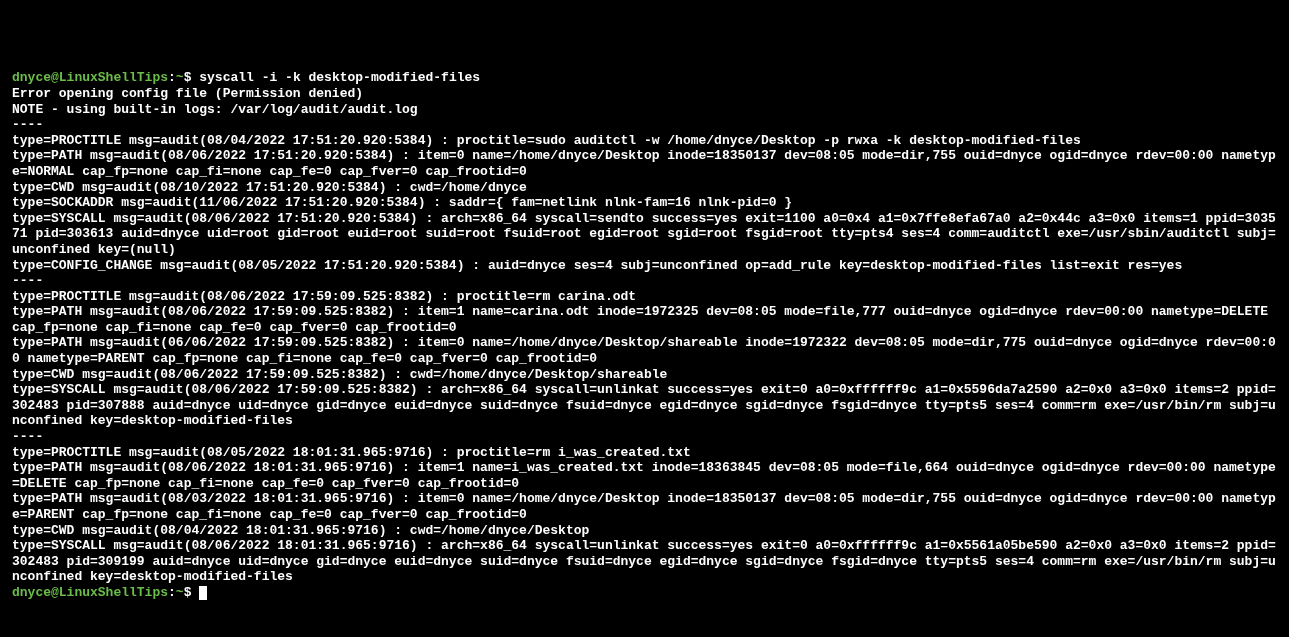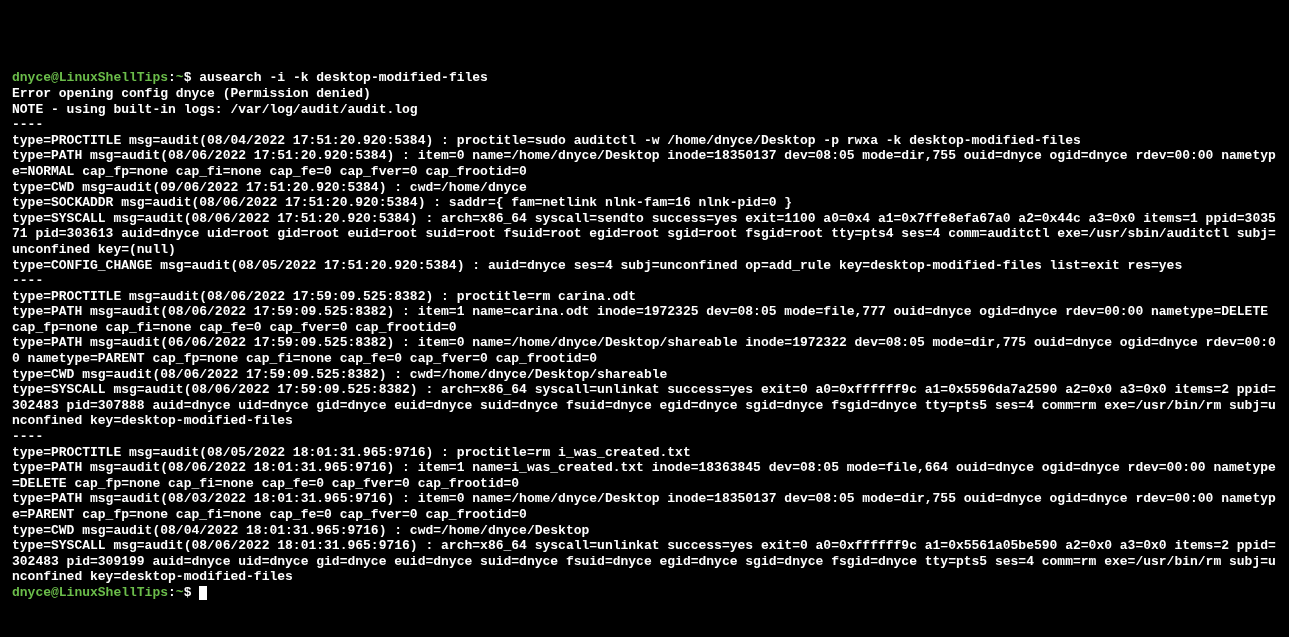--- a/index.html
+++ b/index.html
@@ -39,28 +39,28 @@
       width: 8px;
       height: 14px;
       vertical-align: text-bottom;
     }
   </style>
 </head>
 <body>
 
 
 
-<div><span class="prompt-user">dnyce@LinuxShellTips</span><span class="prompt-sep">:</span><span class="prompt-user">~</span><span class="prompt-sep">$ </span><span class="line">ausearch -i -k desktop-modified-files</span>
-<span class="line">Error opening config dnyce (Permission denied)</span>
+<div><span class="prompt-user">dnyce@LinuxShellTips</span><span class="prompt-sep">:</span><span class="prompt-user">~</span><span class="prompt-sep">$ </span><span class="line">syscall -i -k desktop-modified-files</span>
+<span class="line">Error opening config file (Permission denied)</span>
 <span class="line">NOTE - using built-in logs: /var/log/audit/audit.log</span>
 <span class="line">----</span>
 <span class="line">type=PROCTITLE msg=audit(08/04/2022 17:51:20.920:5384) : proctitle=sudo auditctl -w /home/dnyce/Desktop -p rwxa -k desktop-modified-files</span>
 <span class="line">type=PATH msg=audit(08/06/2022 17:51:20.920:5384) : item=0 name=/home/dnyce/Desktop inode=18350137 dev=08:05 mode=dir,755 ouid=dnyce ogid=dnyce rdev=00:00 nametype=NORMAL cap_fp=none cap_fi=none cap_fe=0 cap_fver=0 cap_frootid=0</span>
-<span class="line">type=CWD msg=audit(09/06/2022 17:51:20.920:5384) : cwd=/home/dnyce</span>
-<span class="line">type=SOCKADDR msg=audit(08/06/2022 17:51:20.920:5384) : saddr={ fam=netlink nlnk-fam=16 nlnk-pid=0 }</span>
+<span class="line">type=CWD msg=audit(08/10/2022 17:51:20.920:5384) : cwd=/home/dnyce</span>
+<span class="line">type=SOCKADDR msg=audit(11/06/2022 17:51:20.920:5384) : saddr={ fam=netlink nlnk-fam=16 nlnk-pid=0 }</span>
 <span class="line">type=SYSCALL msg=audit(08/06/2022 17:51:20.920:5384) : arch=x86_64 syscall=sendto success=yes exit=1100 a0=0x4 a1=0x7ffe8efa67a0 a2=0x44c a3=0x0 items=1 ppid=303571 pid=303613 auid=dnyce uid=root gid=root euid=root suid=root fsuid=root egid=root sgid=root fsgid=root tty=pts4 ses=4 comm=auditctl exe=/usr/sbin/auditctl subj=unconfined key=(null)</span>
 <span class="line">type=CONFIG_CHANGE msg=audit(08/05/2022 17:51:20.920:5384) : auid=dnyce ses=4 subj=unconfined op=add_rule key=desktop-modified-files list=exit res=yes</span>
 <span class="line">----</span>
 <span class="line">type=PROCTITLE msg=audit(08/06/2022 17:59:09.525:8382) : proctitle=rm carina.odt</span>
 <span class="line">type=PATH msg=audit(08/06/2022 17:59:09.525:8382) : item=1 name=carina.odt inode=1972325 dev=08:05 mode=file,777 ouid=dnyce ogid=dnyce rdev=00:00 nametype=DELETE cap_fp=none cap_fi=none cap_fe=0 cap_fver=0 cap_frootid=0</span>
 <span class="line">type=PATH msg=audit(06/06/2022 17:59:09.525:8382) : item=0 name=/home/dnyce/Desktop/shareable inode=1972322 dev=08:05 mode=dir,775 ouid=dnyce ogid=dnyce rdev=00:00 nametype=PARENT cap_fp=none cap_fi=none cap_fe=0 cap_fver=0 cap_frootid=0</span>
 <span class="line">type=CWD msg=audit(08/06/2022 17:59:09.525:8382) : cwd=/home/dnyce/Desktop/shareable</span>
 <span class="line">type=SYSCALL msg=audit(08/06/2022 17:59:09.525:8382) : arch=x86_64 syscall=unlinkat success=yes exit=0 a0=0xffffff9c a1=0x5596da7a2590 a2=0x0 a3=0x0 items=2 ppid=302483 pid=307888 auid=dnyce uid=dnyce gid=dnyce euid=dnyce suid=dnyce fsuid=dnyce egid=dnyce sgid=dnyce fsgid=dnyce tty=pts5 ses=4 comm=rm exe=/usr/bin/rm subj=unconfined key=desktop-modified-files</span>
 <span class="line">----</span>
 <span class="line">type=PROCTITLE msg=audit(08/05/2022 18:01:31.965:9716) : proctitle=rm i_was_created.txt</span>

